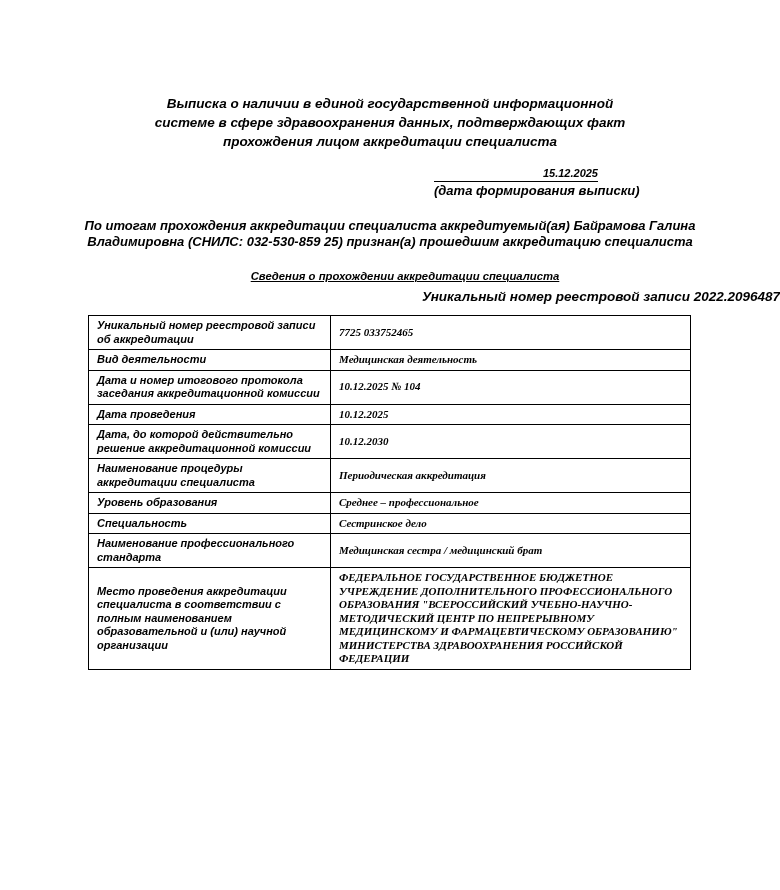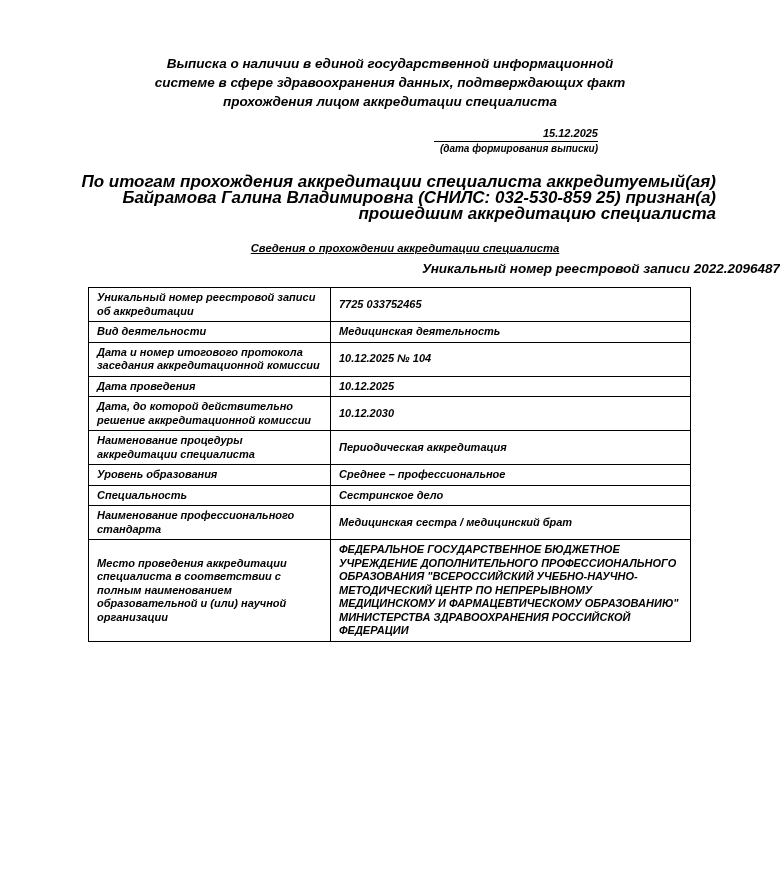--- a/index.html
+++ b/index.html
@@ -6,48 +6,48 @@
   html, body { margin: 0; padding: 0; background: #ffffff; }
   .page {
     position: relative;
     width: 780px;
     height: 890px;
     background: #ffffff;
     color: #000000;
     font-family: "Liberation Sans", sans-serif;
     font-weight: bold;
     font-style: italic;
-    padding-top: 54px;
+    padding-top: 94px;
     overflow: hidden;
   }
   .title {
     text-align: center;
     font-size: 13.5px;
     line-height: 19px;
   }
   .date-block {
     width: 164px;
     margin: 16px 182px 0 auto;
     text-align: right;
     font-size: 11px;
   }
   .date-value {
     padding-bottom: 2px;
     border-bottom: 1.5px solid #000000;
   }
   .date-caption {
     padding-top: 1px;
-    font-size: 10px;
+    font-size: 13px;
     white-space: nowrap;
   }
   .intro {
     max-width: 652px;
     margin: 20px auto 0;
-    text-align: right;
-    font-size: 17px;
+    text-align: center;
+    font-size: 13px;
     line-height: 16px;
   }
   .section-heading {
     margin-top: 20px;
     text-align: center;
     font-size: 11.3px;
     text-decoration: underline;
     margin-left: 30px;
   }
   .registry-line {
@@ -63,21 +63,21 @@
   }
   table.acc-table td {
     border: 1.5px solid #000000;
     padding: 3px 8px;
     font-size: 11px;
     line-height: 13.5px;
     vertical-align: middle;
     word-wrap: break-word;
   }
   td.label-cell { width: 242px; }
-  td.value-cell { width: 360px; }
+  td.value-cell { width: 360px; font-family: Liberation Serif, serif; }
 </style>
 </head>
 <body>
 
 <div class="page">
 
   <div class="title">
     <div>Выписка о наличии в единой государственной информационной</div>
     <div>системе в сфере здравоохранения данных, подтверждающих факт</div>
     <div>прохождения лицом аккредитации специалиста</div>

